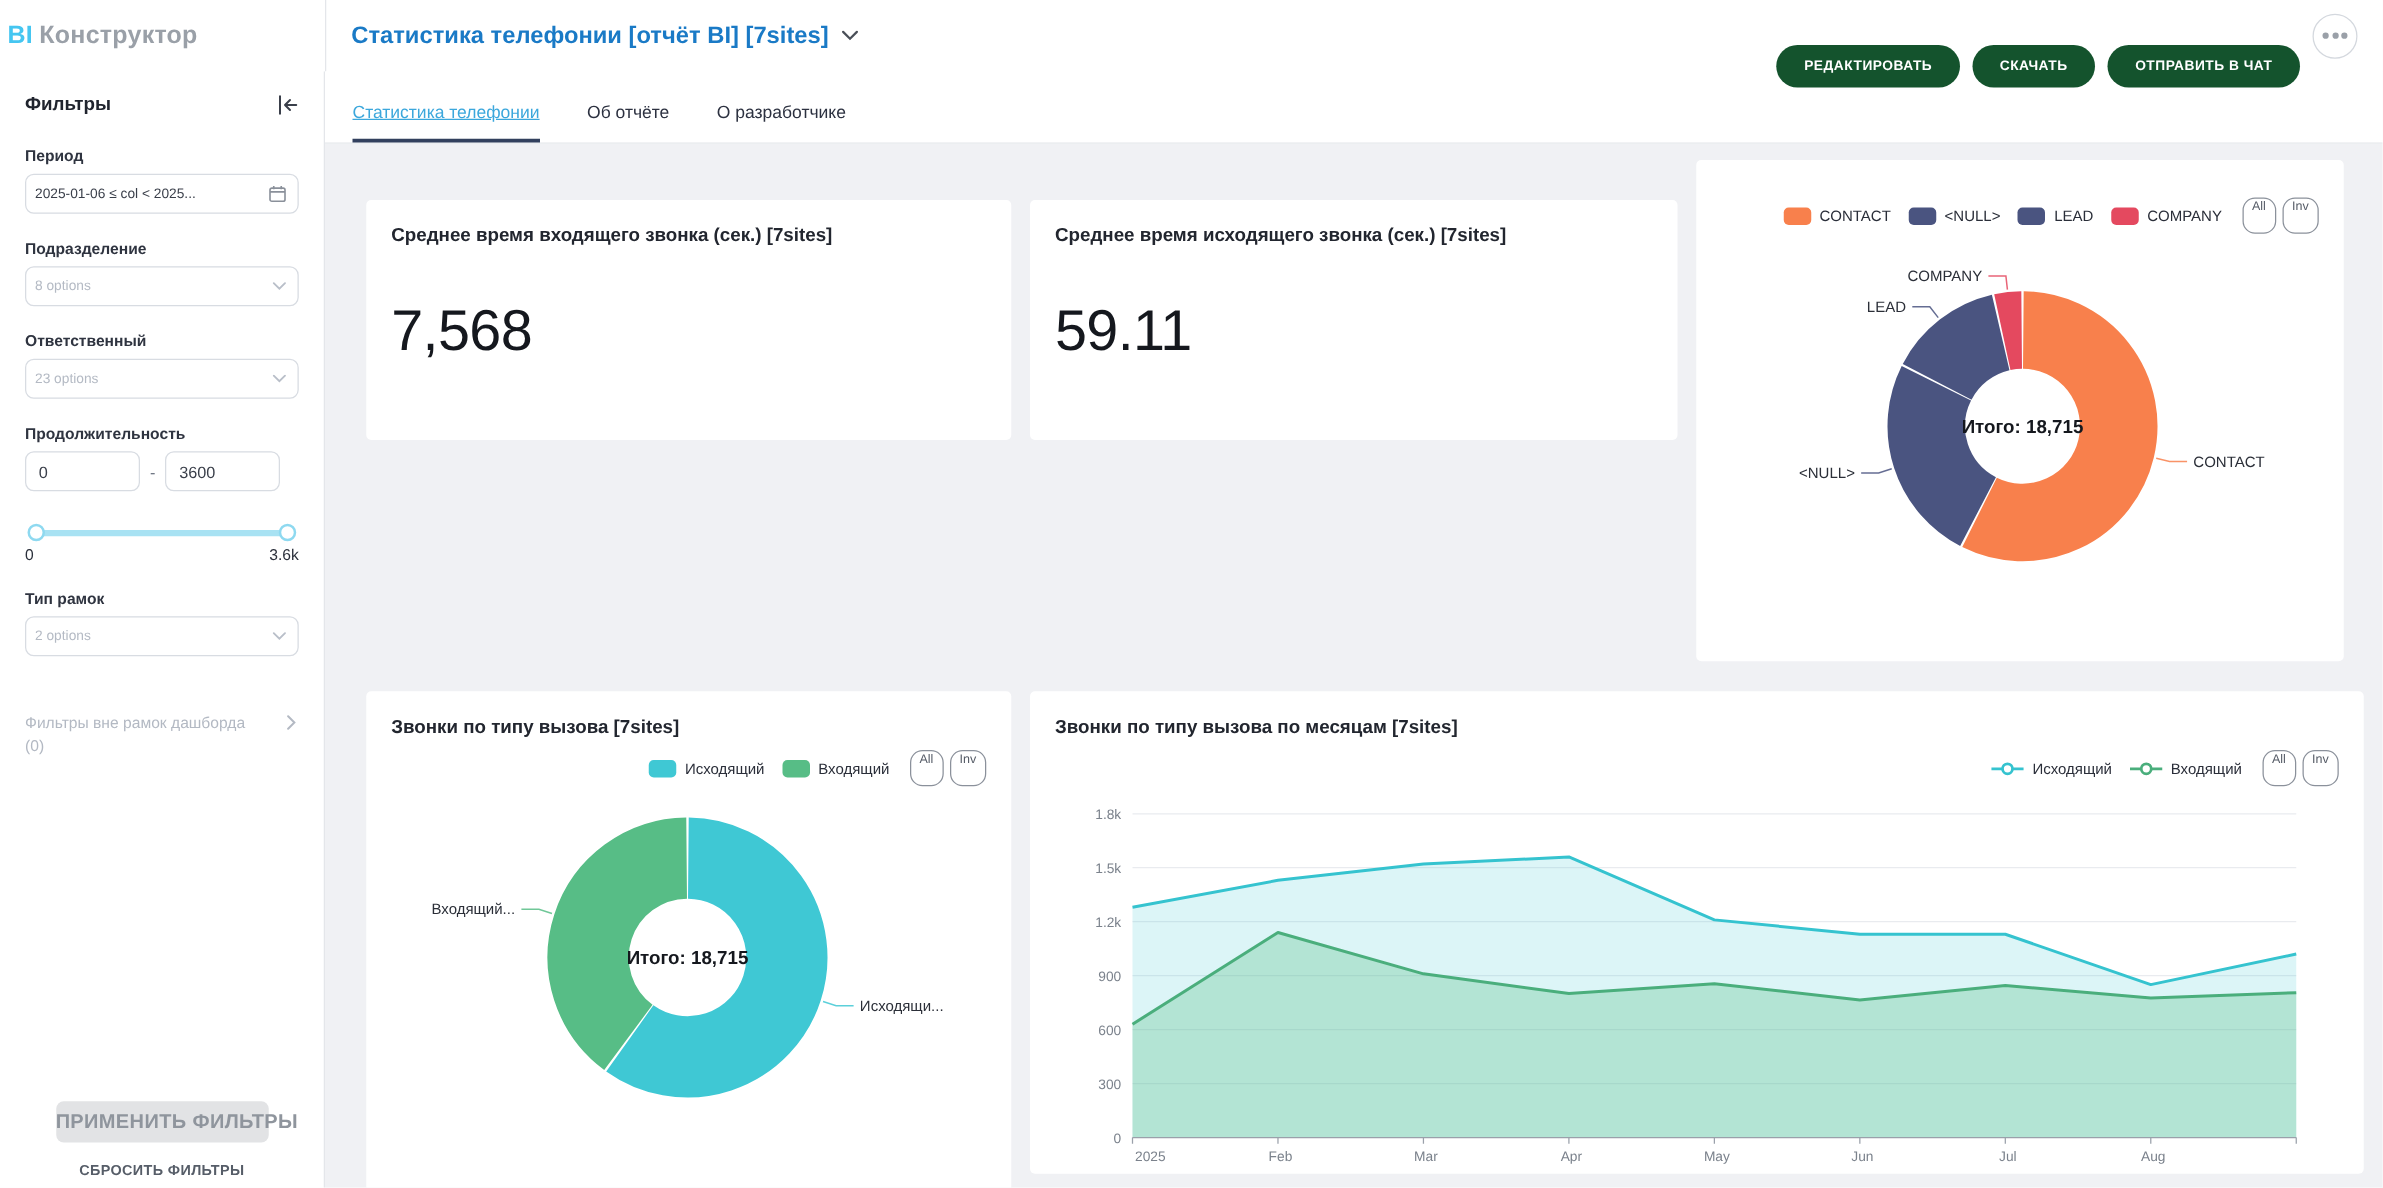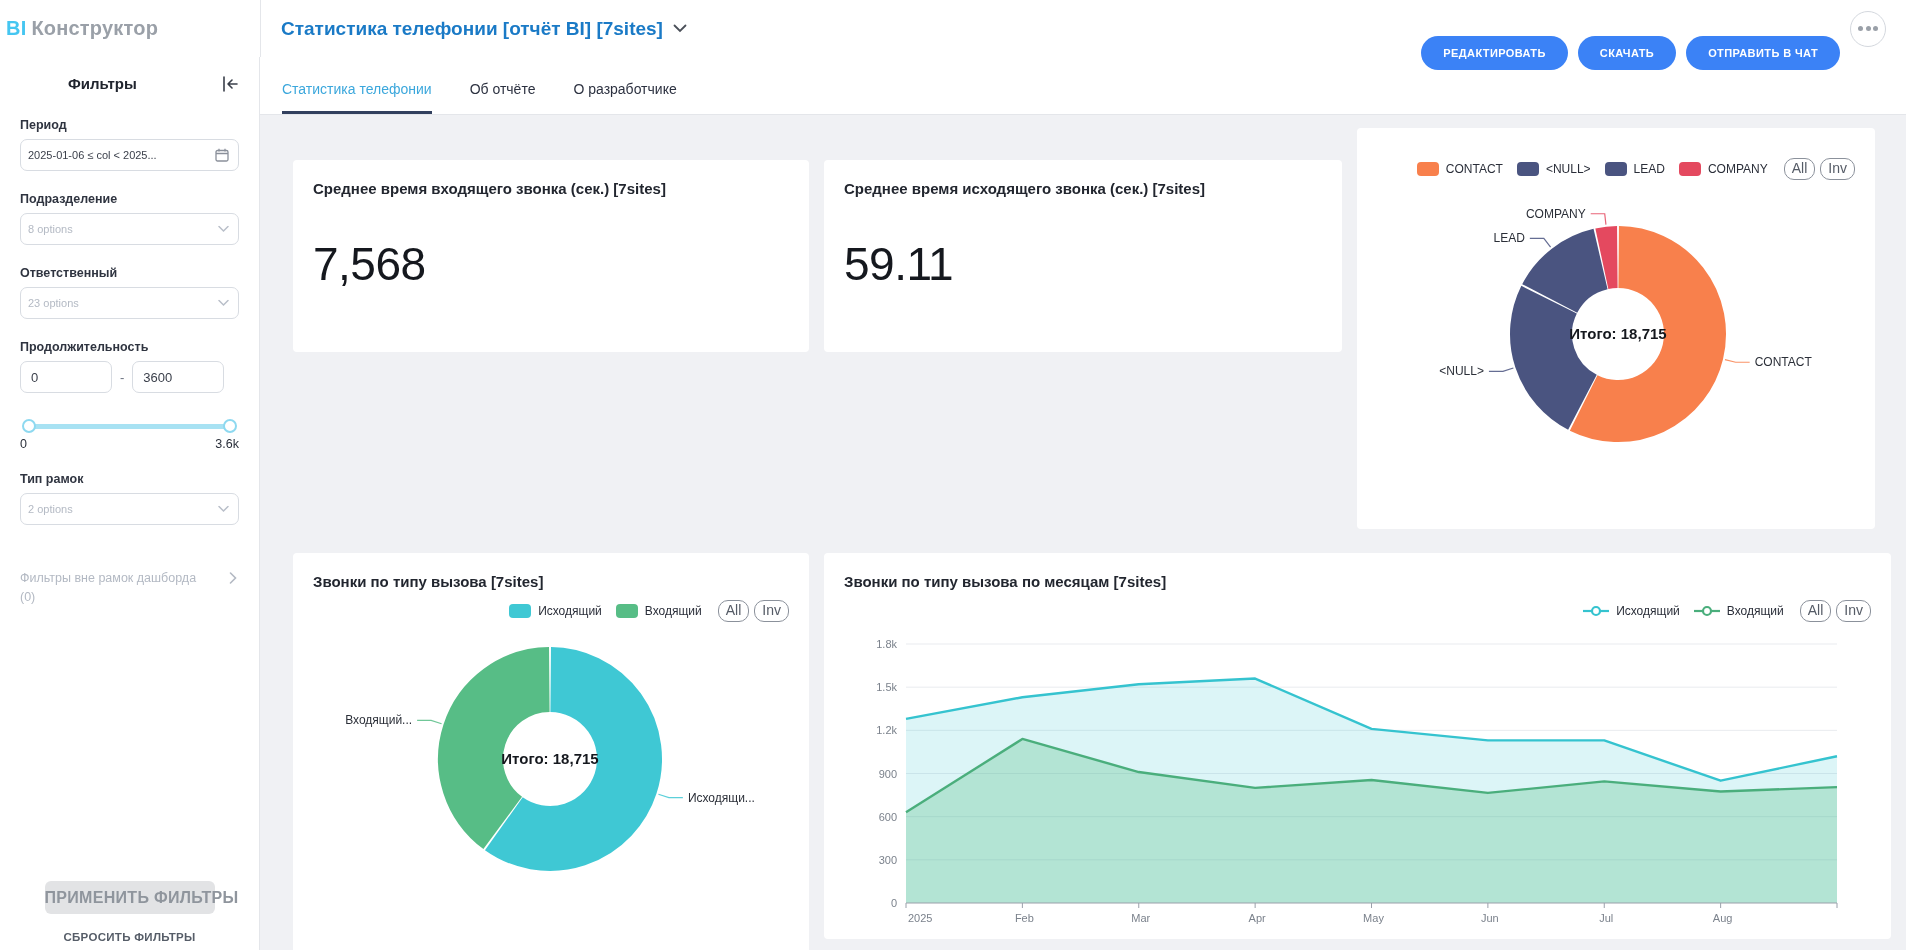--- a/index.html
+++ b/index.html
@@ -8,30 +8,30 @@
 
   
   .topbar { position:absolute; top:0; left:0; right:0; height:57px; background:#fff; display:flex; align-items:center; z-index:5; }
   .brand { width:260px; padding-left:6px; font-size:20px; font-weight:bold; letter-spacing:.2px; flex:none; }
   .brand .bi { color:#45c6f1; }
   .brand .nm { color:#9aa0a8; margin-left:5px; }
   .topbar-main { flex:1; height:100%; display:flex; align-items:center; border-left:1px solid #e4e6ea; padding:0 20px; }
   .rep-title { font-size:19px; font-weight:bold; color:#1a7ac6; }
   .rep-caret { margin-left:10px; display:inline-flex; }
   .header-actions { margin-left:auto; display:flex; align-items:center; gap:10px; }
-  .cy-btn { height:34px; padding:0 22px; border:none; border-radius:17px; background:#3b82f6; color:#fff;
+  .cy-btn { height:34px; padding:0 22px; border:none; border-radius:17px; background:#14532d; color:#fff;
     font-family:inherit; font-size:11px; font-weight:bold; letter-spacing:.4px; cursor:pointer;margin-top:48px; }
   .more-btn { width:36px; height:36px; border-radius:50%; background:#fff; border:1px solid #d4d8de;
     display:flex; align-items:center; justify-content:center; gap:2.5px; cursor:pointer; }
   .more-btn i { width:5px; height:5px; border-radius:50%; background:#9aa0a8; }
 
   
   .sidebar { position:absolute; top:57px; left:0; width:260px; bottom:0; background:#fff; border-right:1px solid #e4e6ea; padding:18px 20px 0; }
   .filters-head { display:flex; align-items:center; justify-content:space-between; margin-bottom:26px; }
-  .filters-head .t { font-size:15px; font-weight:bold; color:#20242e;margin-left:48px; }
+  .filters-head .t { font-size:15px; font-weight:bold; color:#20242e; }
   .collapse-ic { cursor:pointer; display:inline-flex; }
   .f-label { font-size:12.5px; font-weight:bold; color:#2f3440; margin-bottom:7px; }
   .f-group { margin-bottom:21px; }
   .inputbox { position:relative; height:32px; border:1px solid #d8dce2; border-radius:7px; background:#fff;
     display:flex; align-items:center; padding:0 28px 0 7px; font-size:11px; color:#3a3f4a; cursor:pointer; }
   .inputbox .val { white-space:nowrap; overflow:hidden; }
   .inputbox .ph { color:#b4bac4; }
   .inputbox .ricon { position:absolute; right:9px; top:50%; transform:translateY(-50%); display:inline-flex; }
   .dur-row { display:flex; align-items:center; gap:8px; }
   .dur-in { width:92px; height:32px; border:1px solid #d8dce2; border-radius:7px; font-size:13px; color:#3a3f4a; padding:0 10px; font-family:inherit; }
@@ -45,38 +45,38 @@
   .outside .chv { position:absolute; right:2px; top:2px; }
   .apply-btn { position:absolute; bottom:36px; left:50%; transform:translateX(-50%); width:170px; height:33px;
     background:#e2e3e5; color:#8f959d; border:none; border-radius:6px; font-family:inherit; font-size:16px; font-weight:bold; letter-spacing:.3px; cursor:pointer; white-space:nowrap; }
   .reset-btn { position:absolute; bottom:7px; left:50%; transform:translateX(-50%); background:none; border:none;
     color:#565d68; font-family:inherit; font-size:11.5px; font-weight:bold; letter-spacing:.3px; cursor:pointer; white-space:nowrap; }
 
   
   .main { position:absolute; top:57px; left:260px; right:0; bottom:0; }
   .tabbar { height:58px; background:#fff; border-bottom:1px solid #e4e6ea; display:flex; align-items:flex-end; padding:0 22px; gap:38px; }
   .tab { font-size:14px; color:#2c3140; padding-bottom:17px; cursor:pointer; position:relative; }
-  .tab.active { color:#3ba7dc; }
+  .tab.active { color:#3ba7dc;text-decoration:underline; }
   .tab.active::after { content:""; position:absolute; left:0; right:0; bottom:0; height:3px; background:#32405e; }
   .content { position:absolute; top:58px; left:0; right:0; bottom:0; background:#f0f1f4; padding:13px 0 0 33px; overflow:hidden; }
   .row { display:flex; gap:15px; align-items:flex-start; }
   .row2 { margin-top:24px; }
   .card { background:#fff; border-radius:4px; padding:20px; }
   .card-title { font-size:15px; font-weight:bold; color:#22262f; }
   .kpi-card { width:516px; height:192px;margin-top:32px; }
   .kpi-val { font-size:46px; color:#15181e; margin-top:40px; letter-spacing:-.5px; }
   .donut-card1 { width:518px; height:401px; }
   .donut-card2 { width:516px; height:400px; }
   .line-card { width:1067px; height:386px; }
 
   .legend-row { display:flex; align-items:center; justify-content:flex-end; gap:14px; margin-top:10px; }
   .leg-item { display:flex; align-items:center; gap:7px; font-size:12px; color:#2a2e39; }
   .leg-sw { width:22px; height:14px; border-radius:4px; }
   .pill { border:1px solid #8b919b; border-radius:10px; background:#fff; color:#555b66; font-family:inherit;
-    font-size:14px; padding:1px 7px 2px; cursor:pointer; line-height:1.2; }
+    font-size:10px; padding:1px 7px 14px; cursor:pointer; line-height:1.2; }
   .pill-group { display:flex; gap:5px; margin-left:2px; }
 
   svg text { font-family:"Liberation Sans","DejaVu Sans",sans-serif; }
   .donut-wrap { margin-top:2px; }
 </style>
 </head>
 <body>
 
 <header class="topbar">
   <div class="brand">

